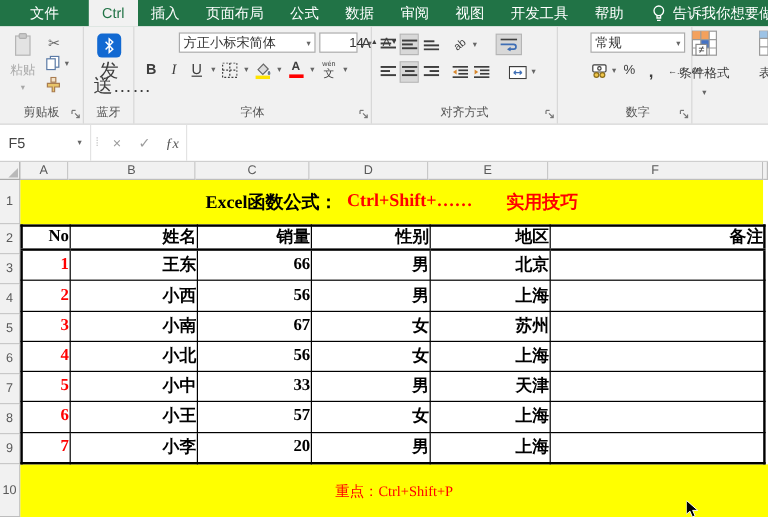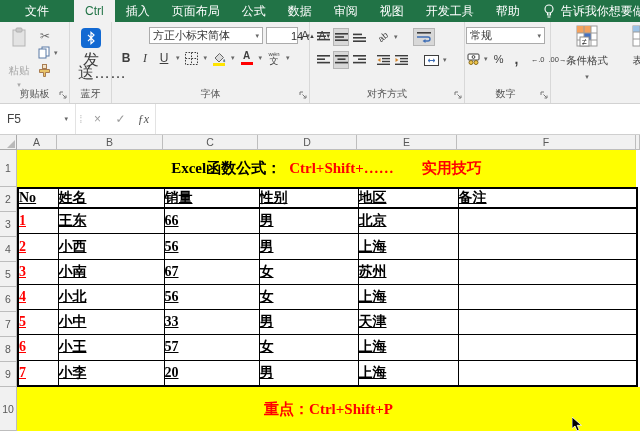--- a/index.html
+++ b/index.html
@@ -60,29 +60,29 @@
              border-right:1px solid #bdbdbd; border-bottom:1px solid #bdbdbd; }
   .corner { background:#f1f1f1; border-right:1px solid #a9a9a9;
             border-bottom:1px solid #a9a9a9; position:relative; }
   .corner span { position:absolute; right:1px; bottom:1px; width:0; height:0;
                  border-left:8px solid transparent; border-bottom:8px solid #b9b9b9; }
   .banner-top { background:#ffff00; display:flex; align-items:center; justify-content:center;
                 font-family:"Liberation Serif", serif; font-weight:bold; font-size:15px; }
   .banner-top .red { color:#ff0000; margin-left:8px; }
   .banner-top .red2 { color:#ff0000; margin-left:28px; }
   .banner-bottom { background:#ffff00; display:flex; align-items:center; justify-content:center;
-                   font-family:"Liberation Serif", serif; font-weight:bold; font-size:15px;
+                   font-family:"Liberation Serif", serif; font-weight:normal; font-size:12px;
                    color:#ff0000;text-align:center; }
   .rstrip { background:#fff; }
   .twrap { position:relative; }
   table.datatable { width:100%; height:100%; border-collapse:collapse; table-layout:fixed;
                     font-family:"Liberation Serif", serif; font-weight:bold; font-size:14px;
                     color:#000; border:2px solid #000; }
-  table.datatable th, table.datatable td { border:1px solid #000; text-align:left;
-                    padding:0; overflow:hidden; white-space:nowrap;text-decoration:underline; }
+  table.datatable th, table.datatable td { border:1px solid #000; text-align:right;
+                    padding:0; overflow:hidden; white-space:nowrap; }
   table.datatable thead th { border-bottom:2px solid #000; }
   table.datatable td.col-no { color:#ff0000; }
 
   .cursor { position:absolute; left:572px; top:417px; }
 
   svg { display:block; }
 </style>
 </head>
 <body>
 
@@ -112,21 +112,21 @@
 <div class="ribbon">
 
   <div class="group" style="left:0;width:70px;">
     <div class="grow bigbtn" style="left:6px;top:5px;width:26px;">
       <span>
         <svg width="16" height="20" viewBox="0 0 16 20">
           <rect x="2" y="3" width="12" height="16" fill="#e3e3e3" stroke="#b5b5b5"></rect>
           <rect x="5" y="1" width="6" height="4" rx="1" fill="#c9c9c9" stroke="#b0b0b0"></rect>
         </svg>
       </span>
-      <span class="grayed" style="font-size:10.5px;margin-top:14px;">粘贴</span>
+      <span class="grayed" style="font-size:10.5px;margin-top:2px;">粘贴</span>
       <span class="ddi grayed">▾</span>
     </div>
     <div class="grow" style="left:38px;top:6px;">
       <span class="ibtn" style="color:#666;font-size:12px;">✂</span>
     </div>
     <div class="grow" style="left:38px;top:24px;">
       <span>
         <svg width="13" height="13" viewBox="0 0 13 13">
           <rect x="4" y="1" width="7" height="9" fill="#fff" stroke="#5b7aa6"></rect>
           <rect x="1" y="3" width="7" height="9" fill="#fff" stroke="#5b7aa6"></rect>
@@ -316,21 +316,21 @@
       <span class="ddi">▾</span>
     </div>
     <div class="glabel">对齐方式</div>
     <span class="launcher">
       <svg width="8" height="8" viewBox="0 0 8 8">
           <path d="M1 1h3M1 1v3M3.5 3.5l3 3M7 4.5v2.5h-2.5" fill="none" stroke="#777"></path>
         </svg>
     </span>
   </div>
 
-  <div class="group" style="left:461px;width:90px;">
+  <div class="group" style="left:487px;width:90px;">
     <div class="grow" style="left:5px;top:5px;">
       <div class="combo" style="width:79px;">
         <span>常规</span>
         <span class="dd">▾</span>
       </div>
     </div>
     <div class="grow" style="left:5px;top:29px;gap:4px;">
       <span class="ibtn">
         <span>
           <svg width="13" height="12" viewBox="0 0 13 12">

